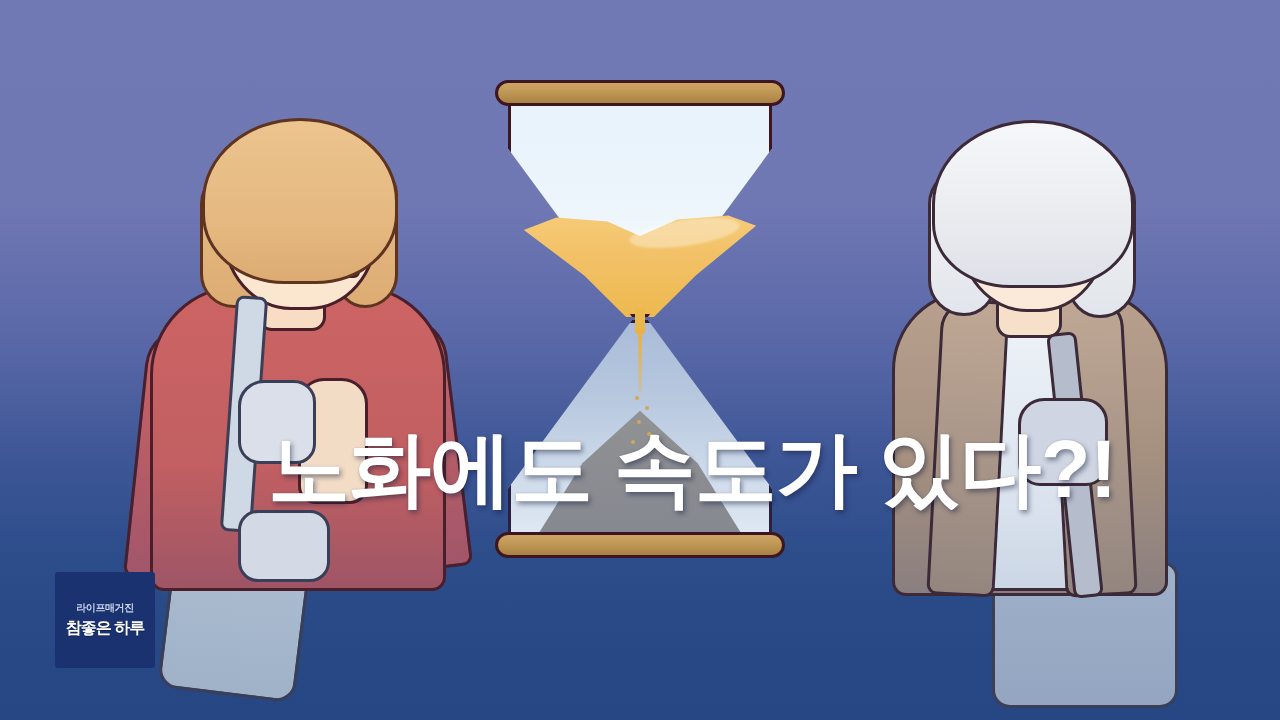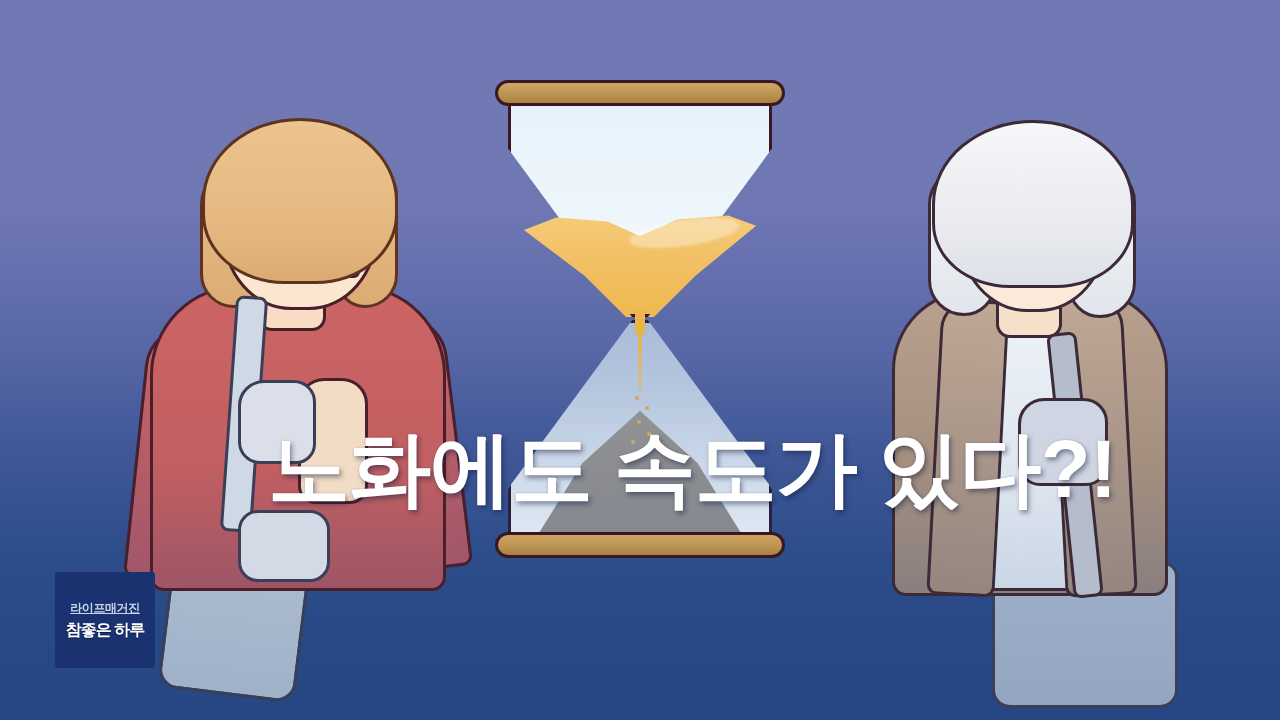--- a/index.html
+++ b/index.html
@@ -354,26 +354,25 @@
     background: #1b3271;
     border-radius: 3px;
     z-index: 30;
     display: flex;
     flex-direction: column;
     align-items: center;
     justify-content: center;
     gap: 3px;
   }
   .logo-kicker {
-    font-size: 12px;
+    font-size: 10px;
     color: #c8d4ea;
     letter-spacing: -0.4px;
     font-weight: 700;
     white-space: nowrap;
-    text-decoration: underline;
   }
   .logo-main {
     font-size: 16px;
     font-weight: 900;
     color: #ffffff;
     letter-spacing: -1px;
     white-space: nowrap;
     text-shadow: 0 1px 0 #0e2050;
   }
 </style>

